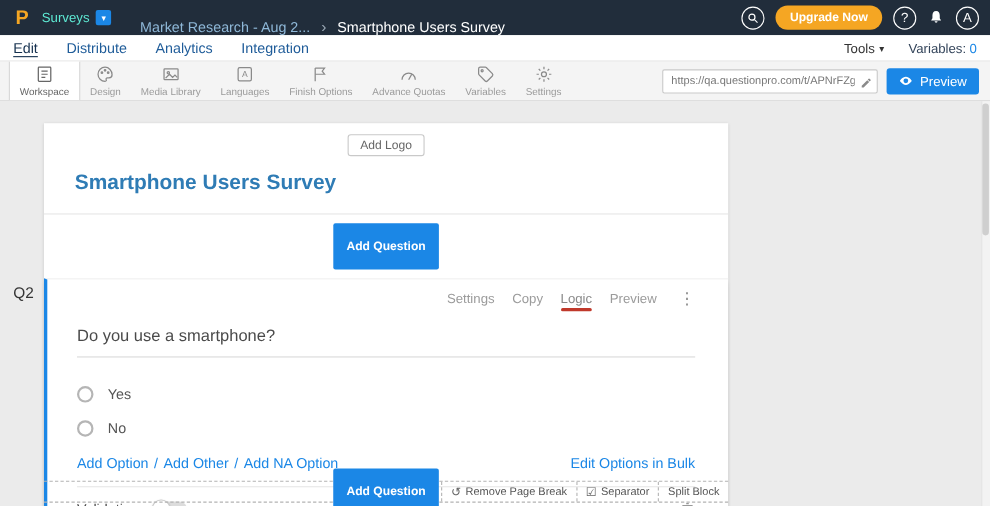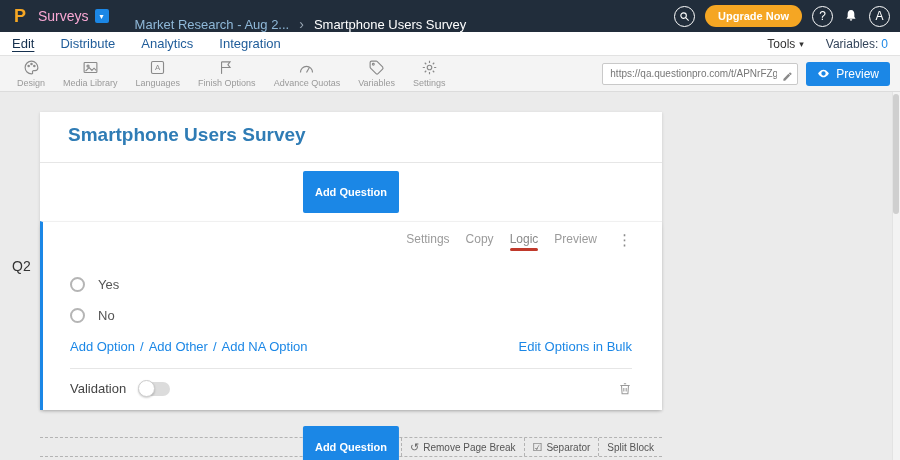--- a/index.html
+++ b/index.html
@@ -4,21 +4,21 @@
 <style>
   * { margin:0; padding:0; box-sizing:border-box; }
   html,body { width:900px; height:460px; }
   body { font-family:"Liberation Sans", sans-serif; background:#ebebeb; overflow:hidden; }
   .page { position:relative; width:900px; height:460px; overflow:hidden; }
 
   
   .topbar { height:32px; background:#212d3b; display:flex; align-items:center; padding:0 10px; gap:8px; }
   .qp-logo { color:#f5a623; font-weight:bold; font-size:18px; width:20px; text-align:center; cursor:pointer; }
   .surveys-menu { display:flex; align-items:center; gap:6px; cursor:pointer; }
-  .surveys-label { color:#f9a8d4; font-size:14px; }
+  .surveys-label { color:#5eead4; font-size:12px; }
   .caret-box { width:14px; height:14px; background:#1b87e6; border-radius:2px; color:#fff; font-size:8px; display:flex; align-items:center; justify-content:center; }
   .breadcrumb { display:flex; align-items:center; gap:10px; margin-left:18px; font-size:13px;margin-top:16px; }
   .bc-parent { color:#8fb8d8; cursor:pointer; }
   .bc-sep { color:#9aa7b4; font-size:14px; }
   .bc-current { color:#ffffff; }
   .topbar-right { margin-left:auto; display:flex; align-items:center; gap:10px; }
   .circle-btn { width:21px; height:21px; border:1px solid #fff; border-radius:50%; display:flex; align-items:center; justify-content:center; color:#fff; font-size:12px; cursor:pointer; }
   .upgrade-btn { background:#f5a623; color:#fff; font-size:11px; font-weight:bold; border:none; border-radius:12px; padding:5px 13px; cursor:pointer; }
   .bell-wrap { display:flex; align-items:center; cursor:pointer; }
 
@@ -139,20 +139,29 @@
         <span>Tools</span>
         <span class="tools-caret">▾</span>
       </span>
       <span class="responses">
         <span class="lbl">Variables:</span><span class="cnt">0</span>
       </span>
     </div>
   </nav>
 
   <div class="toolbar">
+    <div class="tool active">
+      <svg width="17" height="17" viewBox="0 0 24 24" fill="none" stroke-width="1.6">
+        <rect x="4" y="3" width="16" height="18" rx="1"></rect>
+          <line x1="8" y1="8" x2="16" y2="8"></line>
+          <line x1="8" y1="12" x2="16" y2="12"></line>
+          <line x1="8" y1="16" x2="13" y2="16"></line>
+      </svg>
+      <span class="tool-label">Workspace</span>
+    </div>
     <div class="tool">
       <svg width="17" height="17" viewBox="0 0 24 24" fill="none" stroke-width="1.6">
         <path d="M12 3a9 9 0 1 0 0 18c1.5 0 2-1 1.5-2-.6-1.2.2-2.5 1.6-2.5H17a4 4 0 0 0 4-4c0-5-4-9.5-9-9.5z"></path>
           <circle cx="8" cy="10" r="1"></circle>
           <circle cx="12" cy="7" r="1"></circle>
           <circle cx="16" cy="10" r="1"></circle>
       </svg>
       <span class="tool-label">Design</span>
     </div>
     <div class="tool">
@@ -214,35 +223,39 @@
         <span>Preview</span>
       </button>
     </div>
   </div>
 
   <main class="content">
 
     <span class="qnum">Q2</span>
 
     <div class="card">
+      <div class="add-logo-row">
+        <button class="add-logo-btn">Add Logo</button>
+      </div>
       <h1 class="survey-title">Smartphone Users Survey</h1>
       <div class="card-divider"></div>
       <div class="add-q-row">
         <button class="add-q-btn">Add Question</button>
       </div>
 
       <section class="qblock">
         <div class="qmenu">
           <span class="qmenu-item">Settings</span>
           <span class="qmenu-item">Copy</span>
           <span class="qmenu-item active">Logic</span>
           <span class="qmenu-item">Preview</span>
           <span class="qmenu-dots">⋮</span>
         </div>
 
+        <div class="qtext">Do you use a smartphone?</div>
 
         <div class="options">
           <div class="option">
             <span class="radio"></span>
             <span class="option-label">Yes</span>
           </div>
           <div class="option">
             <span class="radio"></span>
             <span class="option-label">No</span>
           </div>

